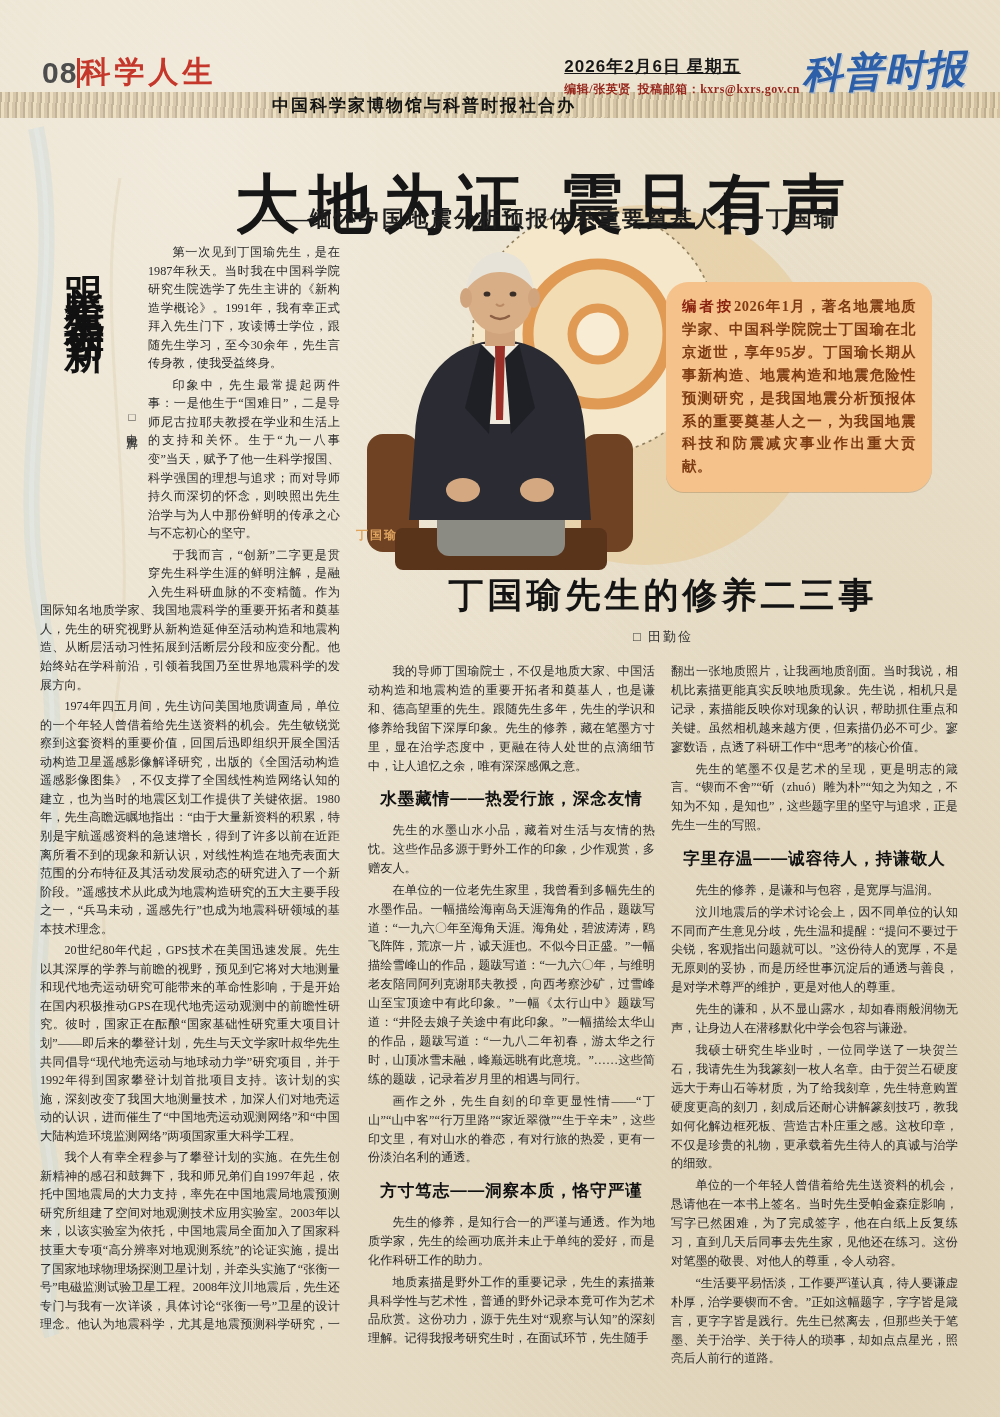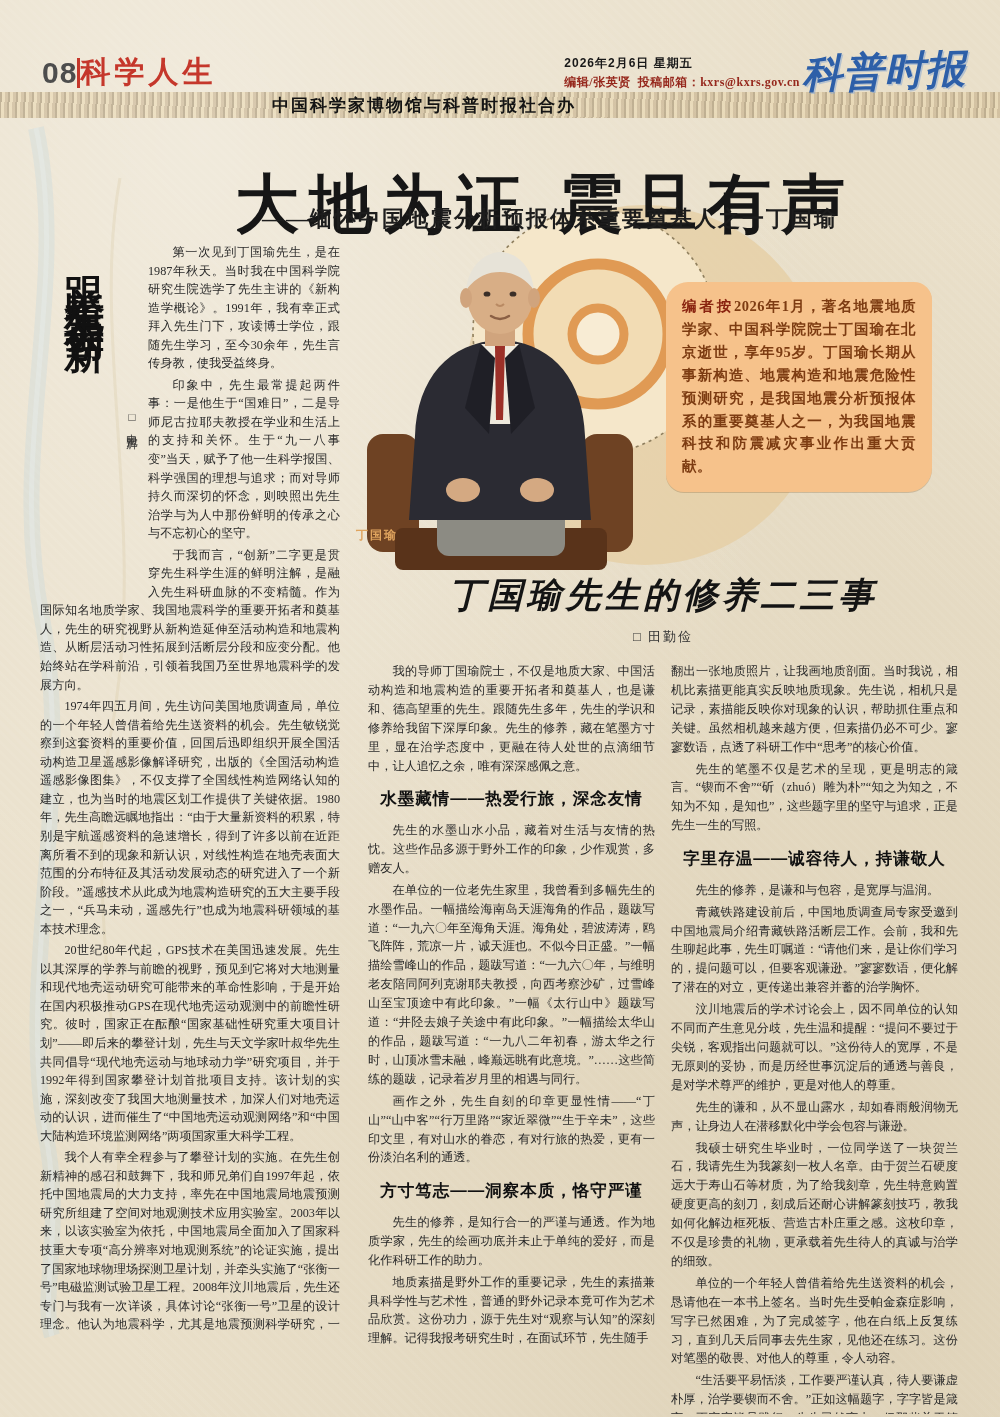--- a/index.html
+++ b/index.html
@@ -18,21 +18,21 @@
   .hdr-left{left:42px;top:52px;display:flex;align-items:center;z-index:3;}
   .pagenum{font-family:"Liberation Sans","DejaVu Sans",sans-serif;font-size:30px;font-weight:bold;color:#4d4d4d;letter-spacing:1px;}
   .hdr-bar{width:3px;height:30px;background:#c5372b;}
   .section-name{font-family:"Liberation Sans","DejaVu Sans",sans-serif;font-size:30px;font-weight:900;color:#c5372b;letter-spacing:4px;}
   .band{left:0;top:92px;width:1000px;height:26px;z-index:1;
     background:linear-gradient(#cdb07c,#b2925c);
     background-image:repeating-linear-gradient(93deg, rgba(110,82,35,.35) 0 2px, rgba(230,205,150,.35) 2px 5px, rgba(160,125,70,.3) 5px 8px);}
   .organizer{left:272px;top:94px;z-index:3;font-family:"Liberation Sans","DejaVu Sans",sans-serif;
     font-size:17px;font-weight:bold;color:#141414;letter-spacing:2px;text-shadow:0 0 5px #dccfa8;}
   .hdr-right{right:200px;top:54px;z-index:3;text-align:left;line-height:1.55;}
-  .date-line{font-family:"Liberation Sans","DejaVu Sans",sans-serif;font-size:12px;font-weight:bold;color:#181818;letter-spacing:1px;}
+  .date-line{font-family:"Liberation Sans","DejaVu Sans",sans-serif;font-size:17px;font-weight:bold;color:#181818;letter-spacing:1px;text-decoration:underline;}
   .edit-line{font-size:12px;color:#96281d;font-weight:bold;letter-spacing:.5px;}
   .masthead{right:34px;top:44px;z-index:3;font-size:40px;font-weight:bold;font-style:italic;
     color:#2d5fa8;letter-spacing:1px;transform:rotate(-2deg);text-shadow:1.5px 1.5px 0 rgba(140,170,210,.55);}
   
   .map-deco{left:0;top:118px;z-index:0;opacity:.55;}
   
   .headline{left:120px;top:118px;width:850px;text-align:center;z-index:2;
     font-family:"Liberation Sans","DejaVu Sans",sans-serif;font-size:64px;font-weight:900;
     color:#161616;letter-spacing:10px;white-space:nowrap;}
   .subhead{left:140px;top:204px;width:820px;text-align:center;z-index:2;
@@ -54,21 +54,21 @@
   .article1 p{margin:0 0 3px 0;text-indent:2em;}
   .a1-float{float:left;width:100px;height:352px;margin:0 8px 6px 0;position:relative;}
   .vtitle{position:absolute;left:14px;top:2px;writing-mode:vertical-rl;text-orientation:upright;
     font-family:"Liberation Sans","DejaVu Sans",sans-serif;font-size:40px;font-weight:900;
     letter-spacing:9px;color:#111;}
   .vauthor{position:absolute;right:0px;top:168px;writing-mode:vertical-rl;text-orientation:upright;
     font-size:11.5px;color:#333;letter-spacing:2px;}
   
   .article2{left:368px;top:572px;width:590px;z-index:2;}
   .a2-title{text-align:center;font-family:"Liberation Sans","DejaVu Sans",sans-serif;
-    font-size:35px;font-weight:900;color:#141414;letter-spacing:4px;margin:0;white-space:nowrap;font-style:italic;}
+    font-size:35px;font-weight:900;color:#141414;letter-spacing:4px;margin:0;white-space:nowrap;}
   .a2-author{text-align:center;font-size:13px;color:#333;margin-top:9px;letter-spacing:2px;}
   .a2-cols{display:flex;gap:16px;margin-top:16px;}
   .a2-col{width:287px;height:752px;overflow:hidden;font-size:12.2px;line-height:1.55;
     text-align:justify;color:#2a2a2a;}
   .a2-col p{margin:0 0 3px 0;text-indent:2em;}
   .a2-col p.cont{text-indent:0;}
   .a2-sub{font-family:"Liberation Sans","DejaVu Sans",sans-serif;font-size:16.5px;font-weight:900;
     color:#101010;text-align:center;letter-spacing:1px;margin:11px 0 9px 0;}
 </style>
 </head>
@@ -173,21 +173,20 @@
       <p>画作之外，先生自刻的印章更显性情——“丁山”“山中客”“行万里路”“家近翠微”“生于辛未”，这些印文里，有对山水的眷恋，有对行旅的热爱，更有一份淡泊名利的通透。</p>
       <h3 class="a2-sub">方寸笃志——洞察本质，恪守严谨</h3>
       <p>先生的修养，是知行合一的严谨与通透。作为地质学家，先生的绘画功底并未止于单纯的爱好，而是化作科研工作的助力。</p>
       <p>地质素描是野外工作的重要记录，先生的素描兼具科学性与艺术性，普通的野外记录本竟可作为艺术品欣赏。这份功力，源于先生对“观察与认知”的深刻理解。记得我报考研究生时，在面试环节，先生随手</p>
     </div>
     <div class="a2-col">
       <p class="cont">翻出一张地质照片，让我画地质剖面。当时我说，相机比素描更能真实反映地质现象。先生说，相机只是记录，素描能反映你对现象的认识，帮助抓住重点和关键。虽然相机越来越方便，但素描仍必不可少。寥寥数语，点透了科研工作中“思考”的核心价值。</p>
       <p>先生的笔墨不仅是艺术的呈现，更是明志的箴言。“锲而不舍”“斫（zhuó）雕为朴”“知之为知之，不知为不知，是知也”，这些题字里的坚守与追求，正是先生一生的写照。</p>
       <h3 class="a2-sub">字里存温——诚容待人，持谦敬人</h3>
       <p>先生的修养，是谦和与包容，是宽厚与温润。</p>
-      <p>青藏铁路建设前后，中国地质调查局专家受邀到中国地震局介绍青藏铁路活断层工作。会前，我和先生聊起此事，先生叮嘱道：“请他们来，是让你们学习的，提问题可以，但要客观谦逊。”寥寥数语，便化解了潜在的对立，更传递出兼容并蓄的治学胸怀。</p>
       <p>汶川地震后的学术讨论会上，因不同单位的认知不同而产生意见分歧，先生温和提醒：“提问不要过于尖锐，客观指出问题就可以。”这份待人的宽厚，不是无原则的妥协，而是历经世事沉淀后的通透与善良，是对学术尊严的维护，更是对他人的尊重。</p>
       <p>先生的谦和，从不显山露水，却如春雨般润物无声，让身边人在潜移默化中学会包容与谦逊。</p>
       <p>我硕士研究生毕业时，一位同学送了一块贺兰石，我请先生为我篆刻一枚人名章。由于贺兰石硬度远大于寿山石等材质，为了给我刻章，先生特意购置硬度更高的刻刀，刻成后还耐心讲解篆刻技巧，教我如何化解边框死板、营造古朴庄重之感。这枚印章，不仅是珍贵的礼物，更承载着先生待人的真诚与治学的细致。</p>
       <p>单位的一个年轻人曾借着给先生送资料的机会，恳请他在一本书上签名。当时先生受帕金森症影响，写字已然困难，为了完成签字，他在白纸上反复练习，直到几天后同事去先生家，见他还在练习。这份对笔墨的敬畏、对他人的尊重，令人动容。</p>
       <p>“生活要平易恬淡，工作要严谨认真，待人要谦虚朴厚，治学要锲而不舍。”正如这幅题字，字字皆是箴言，更字字皆是践行。先生已然离去，但那些关于笔墨、关于治学、关于待人的琐事，却如点点星光，照亮后人前行的道路。</p>
 
     </div>
   </div>
 </div>
 

